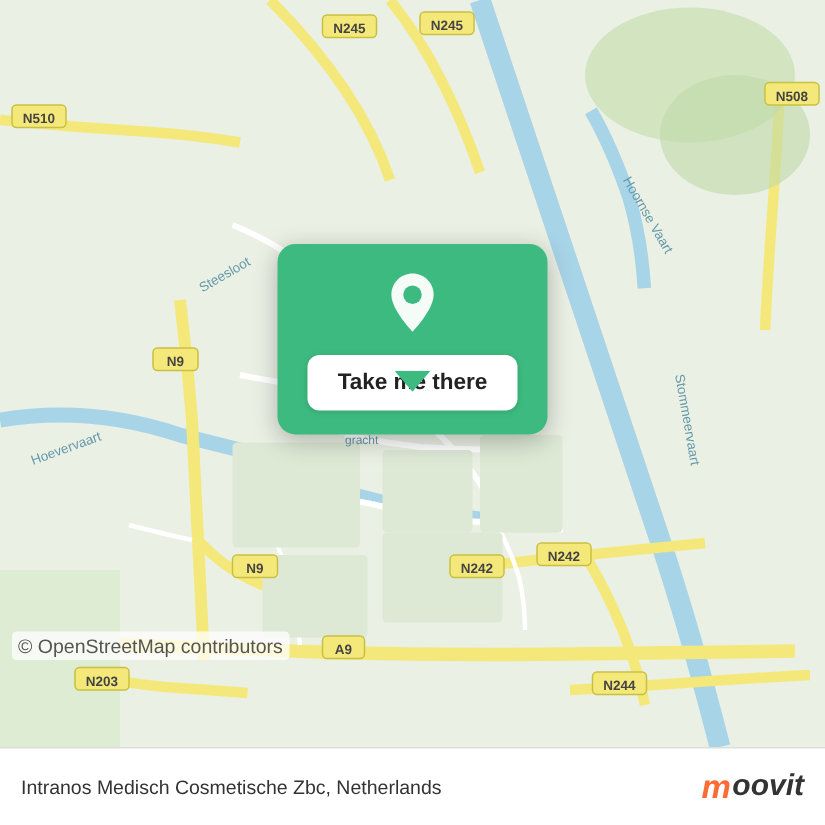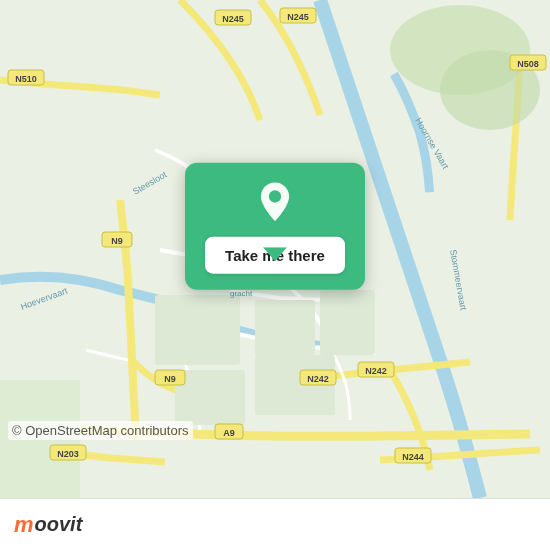--- a/index.html
+++ b/index.html
@@ -235,18 +235,19 @@
     </div>
 
     
     <svg style="position:absolute;top:50%;left:50%;transform:translate(-50%,-13%);pointer-events:none;" width="24" height="14" viewBox="0 0 24 14" xmlns="http://www.w3.org/2000/svg">
       <polygon points="0,0 24,0 12,14" fill="#3dba7f"></polygon>
     </svg>
 
   </div>
 
   <div id="bottom-bar">
+    <span id="bottom-text">Intranos Medisch Cosmetische Zbc, Netherlands</span>
     <div id="moovit-logo">
       <span id="moovit-m">m</span>
       <span id="moovit-text">oovit</span>
     </div>
   </div>
 </div>
 
 </body></html>

